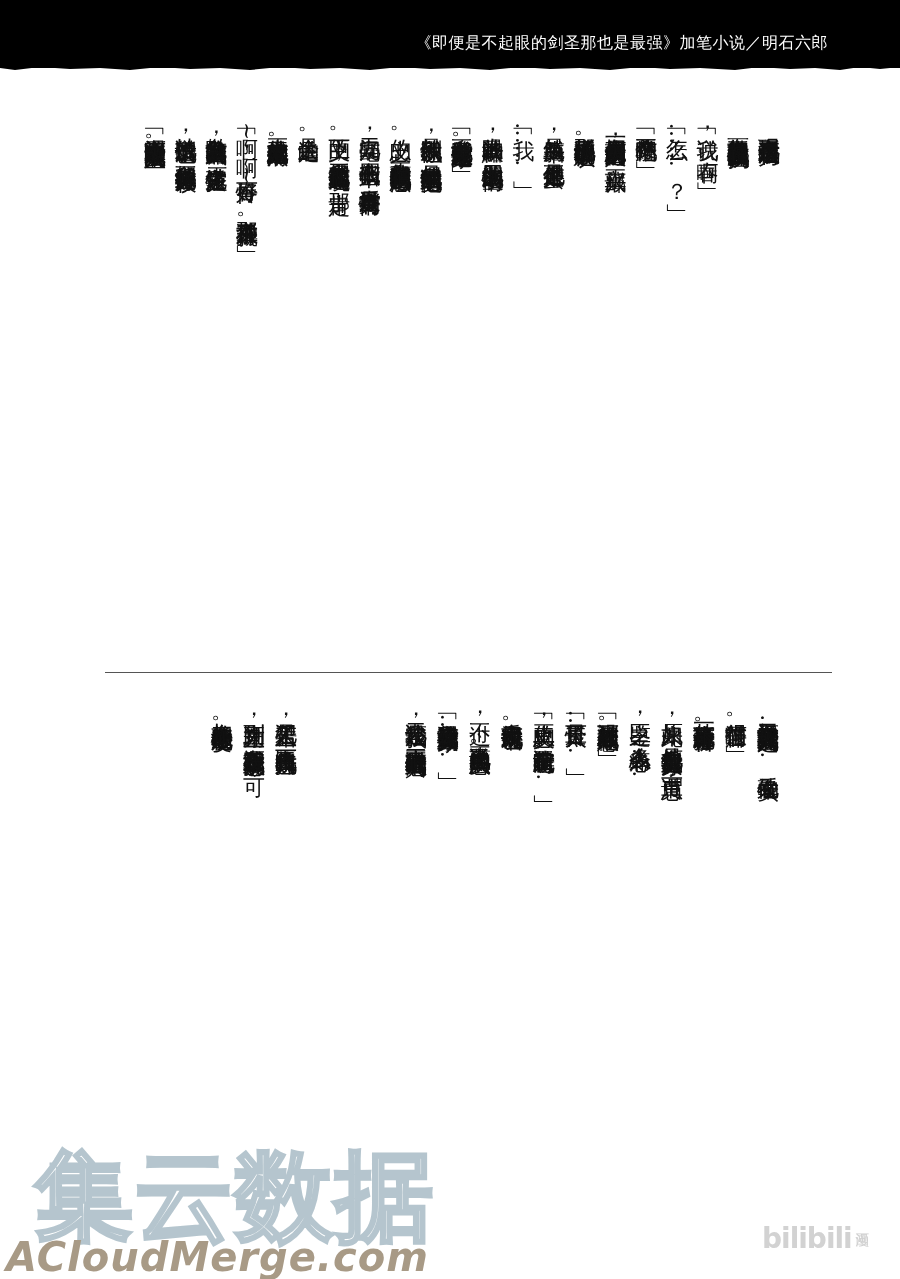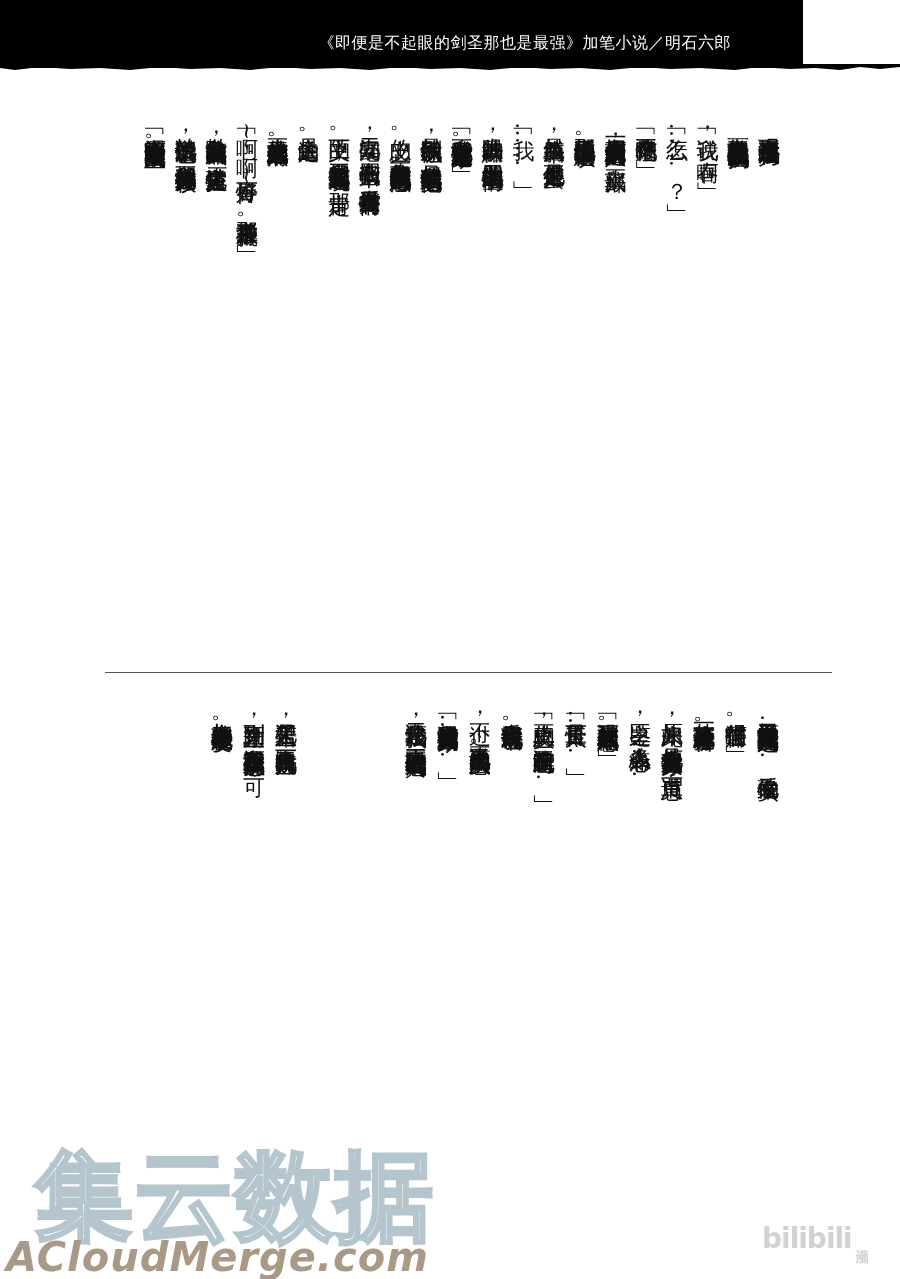--- a/index.html
+++ b/index.html
@@ -3,21 +3,21 @@
 <meta charset="utf-8">
 <style>
   html, body { margin: 0; padding: 0; }
   body {
     width: 900px; height: 1279px; background: #ffffff;
     position: relative; overflow: hidden;
     font-family: "DejaVu Serif", "Liberation Serif", serif;
     color: #111;
   }
   .header {
-    position: absolute; left: 0; top: 0; width: 803px; height: 68px;
+    position: absolute; left: 0; top: 0; width: 900px; height: 68px;
     background: #000;
   }
   .header-edge {
     position: absolute; left: 0; top: 64px; width: 900px; height: 8px;
   }
   .header-title {
     position: absolute; right: 72px; top: 33px;
     color: #ffffff; font-size: 16px; letter-spacing: 0.5px;
     font-family: "DejaVu Serif", serif;
     white-space: nowrap;
@@ -46,21 +46,21 @@
     white-space: nowrap; opacity: 0.85; margin-left: 31px;
   }
   .watermark-en {
     position: absolute; left: 6px; top: 1222px;
     font-size: 40px; font-weight: bold; font-style: italic;
     color: #a89a86; font-family: "DejaVu Sans", sans-serif;
     white-space: nowrap; letter-spacing: 1px; margin-top: 12px;
   }
   .bili {
     position: absolute; left: 762px; top: 1222px;
-    display: flex; align-items: center; gap: 4px;
+    display: flex; gap: 4px;
     color: #cfcfcf;
   }
   .bili-word { font-size: 28px; font-weight: bold; font-family: "DejaVu Sans", sans-serif; letter-spacing: -1px; color: #d2d2d2; }
   .bili-manga { writing-mode: vertical-rl; font-size: 14px; line-height: 14px; color: #cfcfcf; font-family: "DejaVu Sans", sans-serif; }
 </style>
 </head>
 <body>
 
 <div class="header">
   <span class="header-title">《即便是不起眼的剑圣那也是最强》加笔小说／明石六郎</span>

